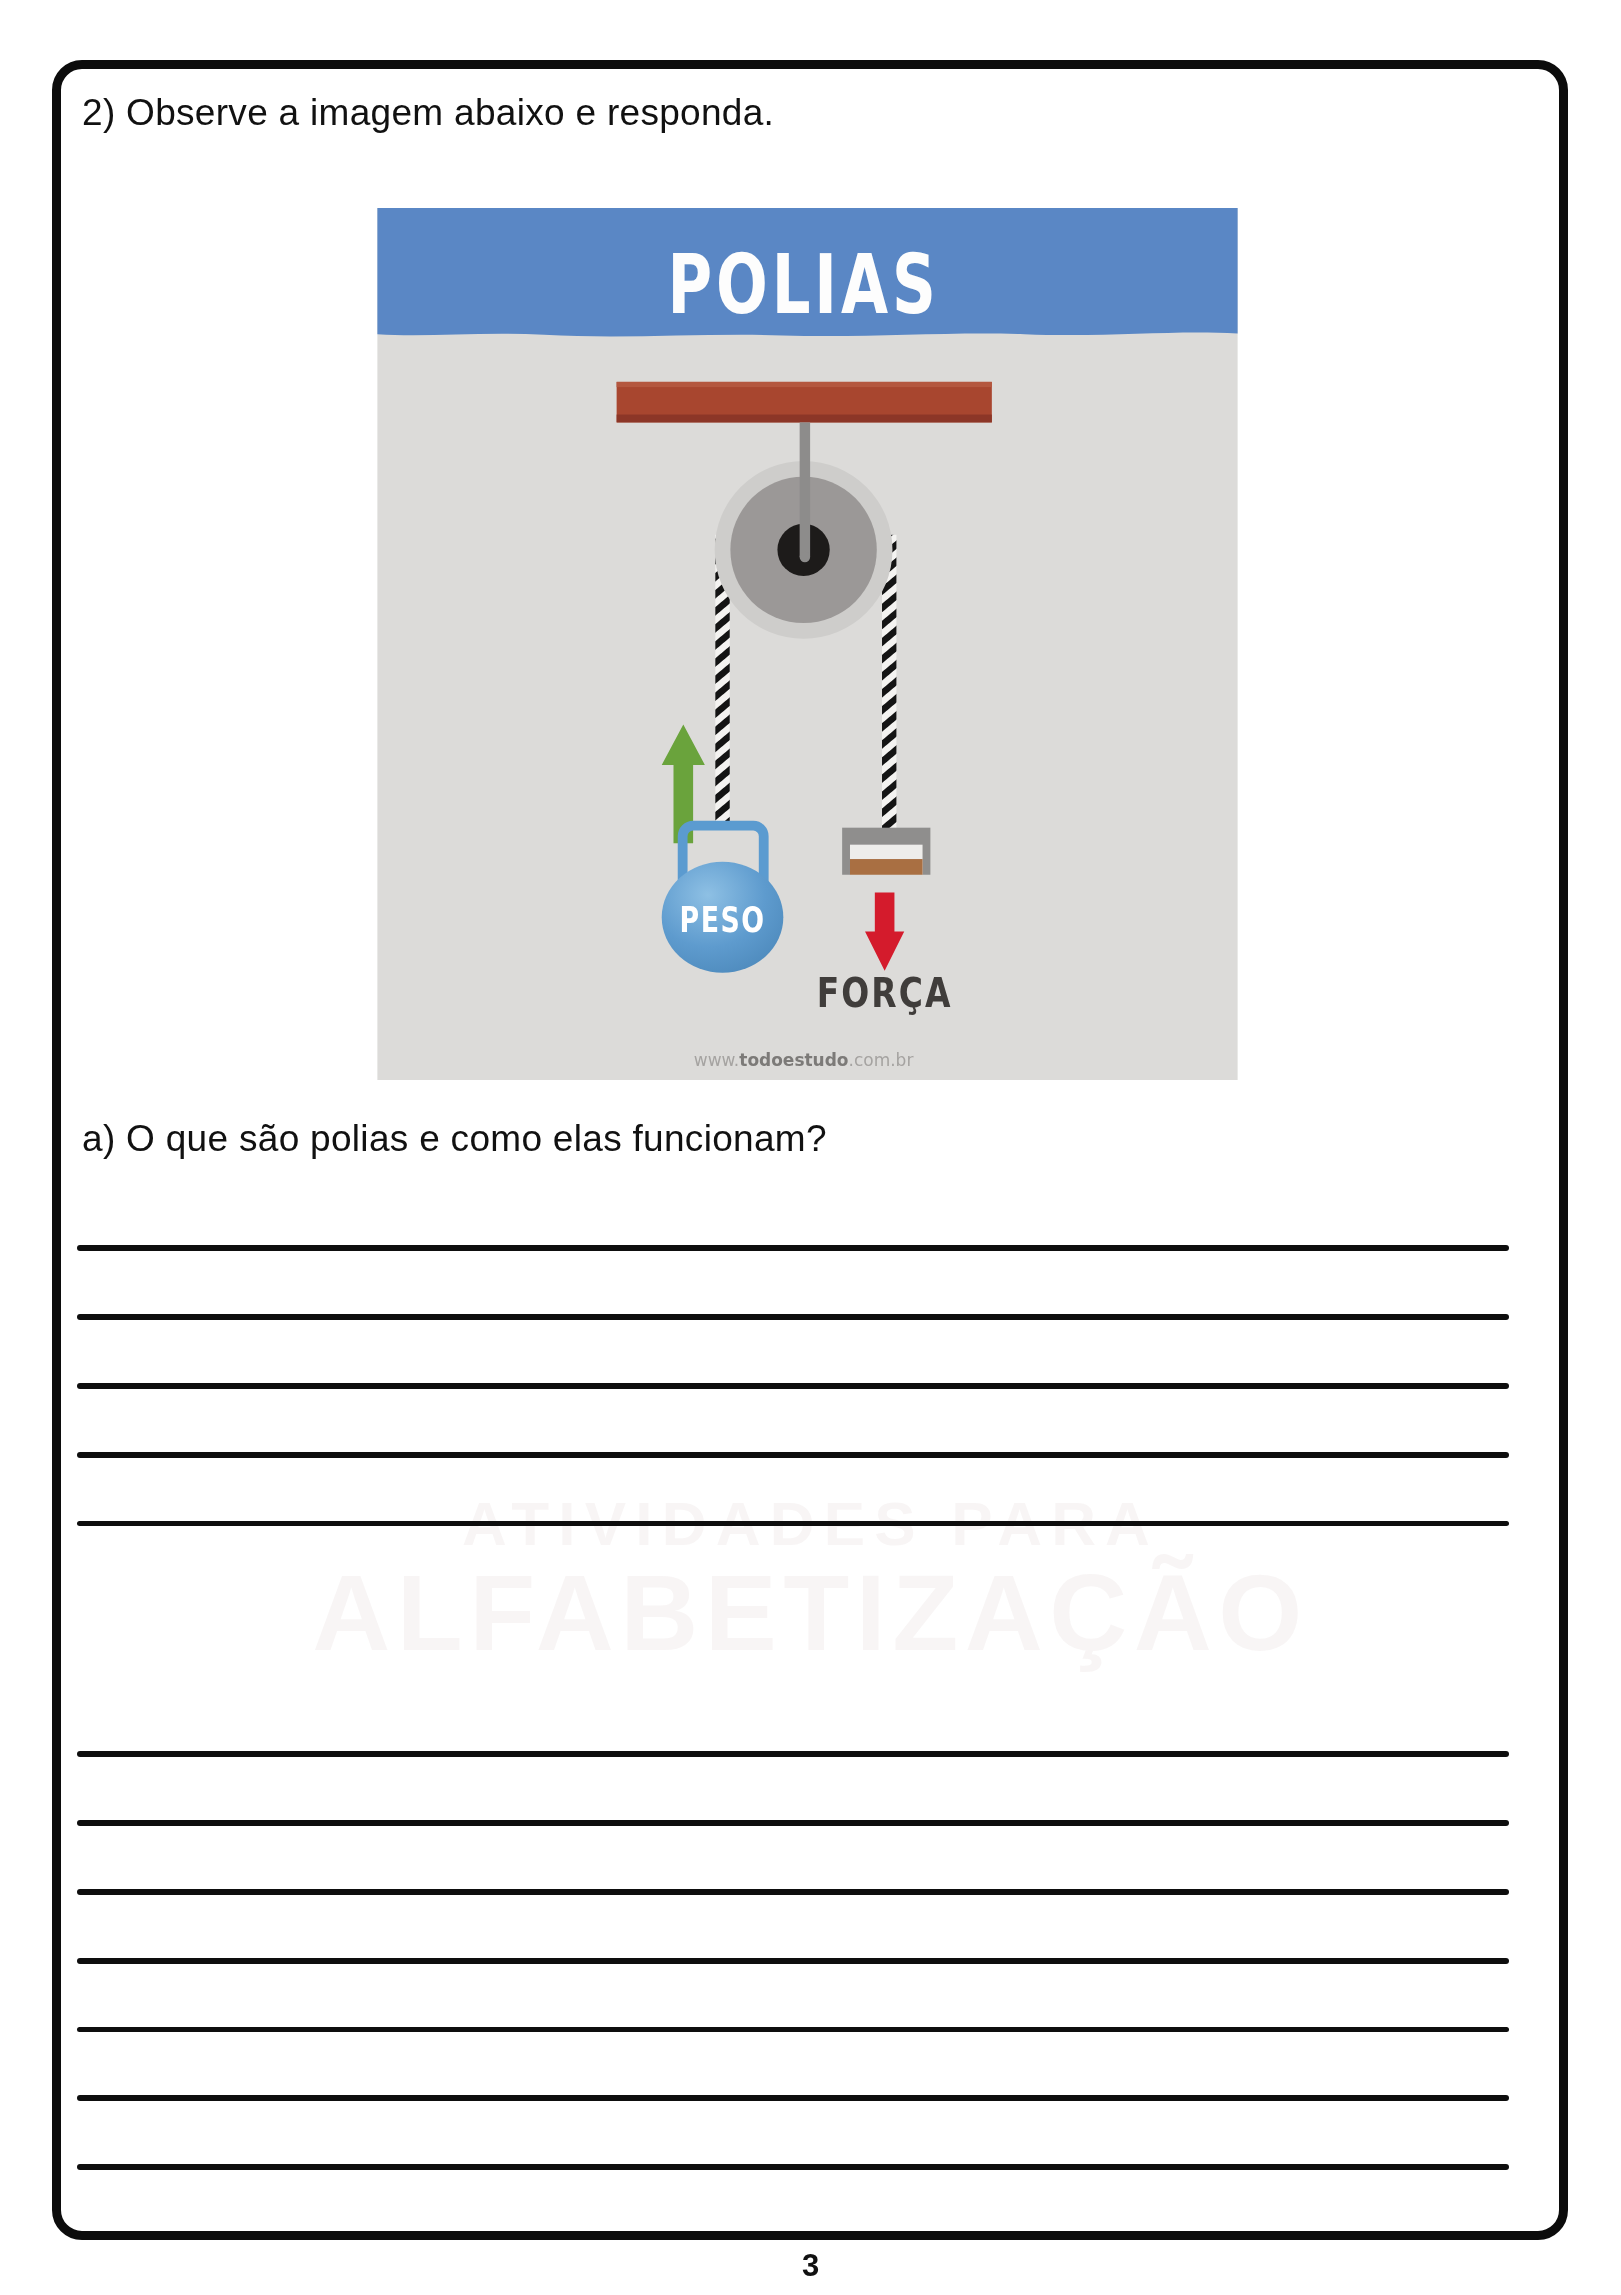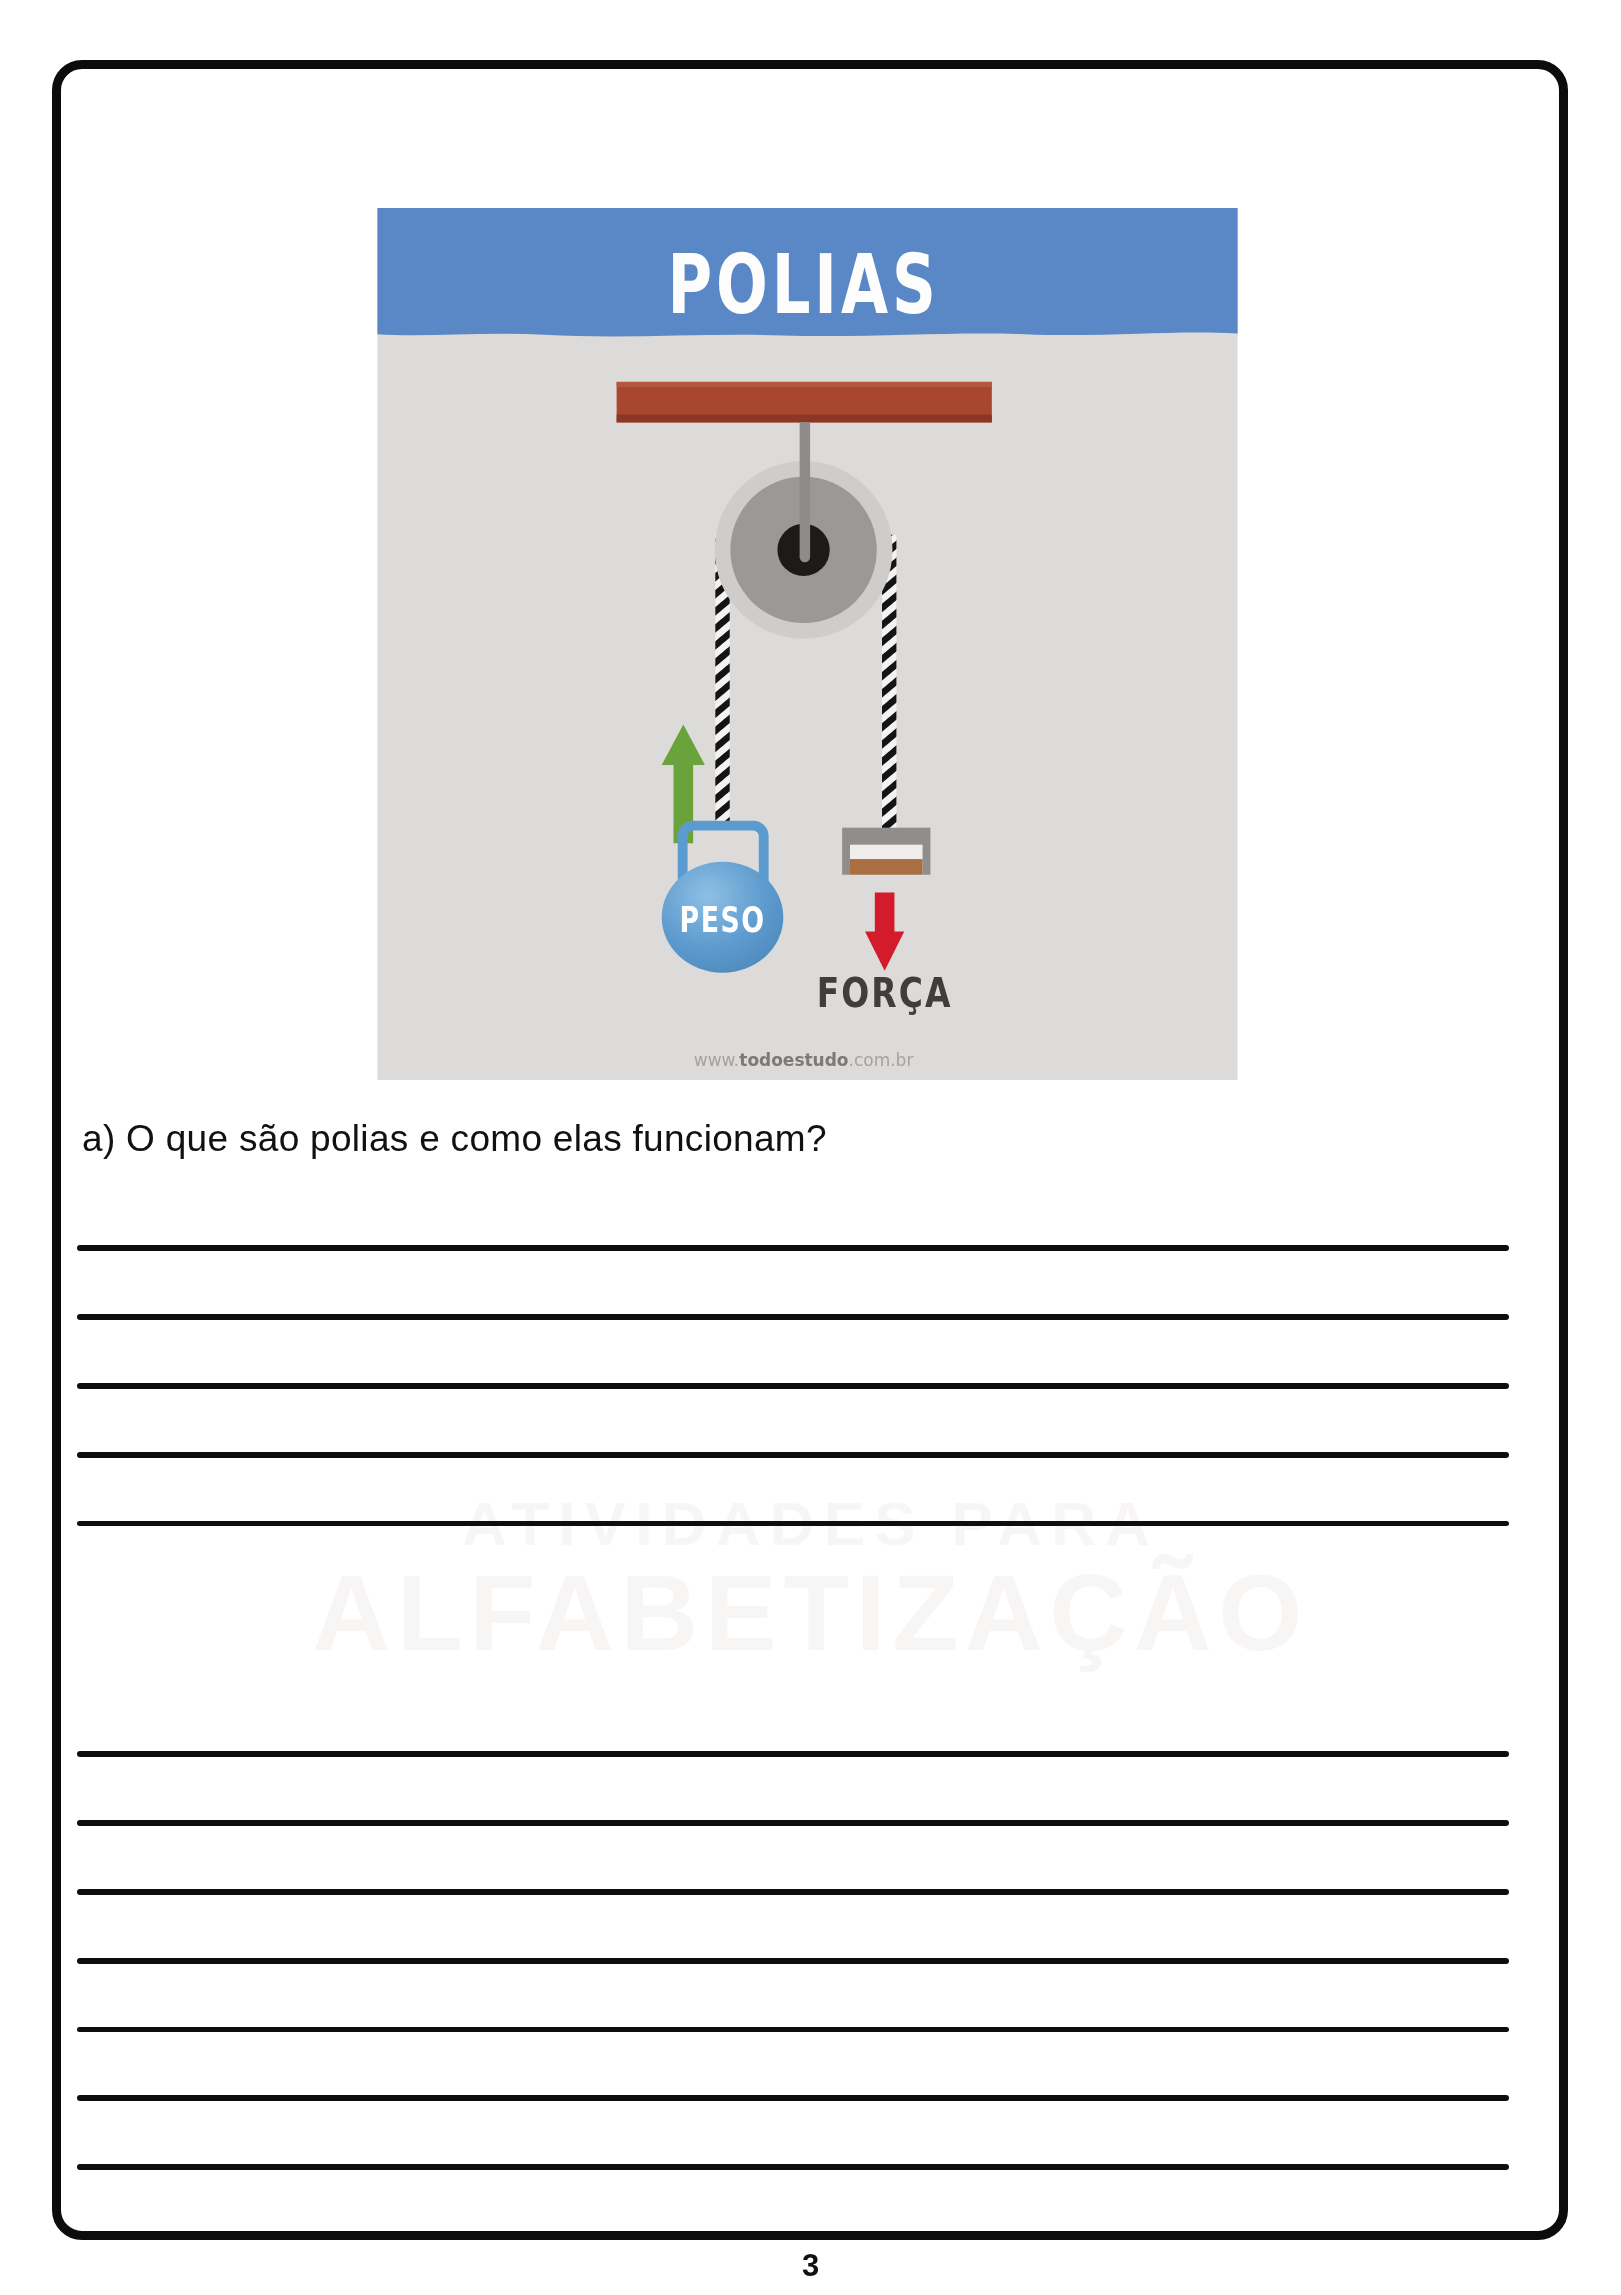--- a/index.html
+++ b/index.html
@@ -65,20 +65,21 @@
 
 <div class="page">
 
   <div class="ghost-watermark">
     <div class="gw1">ATIVIDADES PARA</div>
     <div class="gw2">ALFABETIZAÇÃO</div>
   </div>
 
   <div class="frame"></div>
 
+  <div class="page-title">2) Observe a imagem abaixo e responda.</div>
 
   <div class="figure-wrap">
     <svg width="861" height="872" viewBox="0 0 1316 1334" xmlns="http://www.w3.org/2000/svg">
       <defs>
         <pattern id="ropeStripes" width="20" height="20" patternUnits="userSpaceOnUse" patternTransform="rotate(50)">
           <rect x="0" y="0" width="20" height="20" fill="#f4f3f1"></rect>
           <rect x="0" y="0" width="10" height="20" fill="#141414"></rect>
         </pattern>
         <radialGradient id="ballGrad" cx="0.38" cy="0.3" r="0.85">
           <stop offset="0" stop-color="#8ec0e4"></stop>

